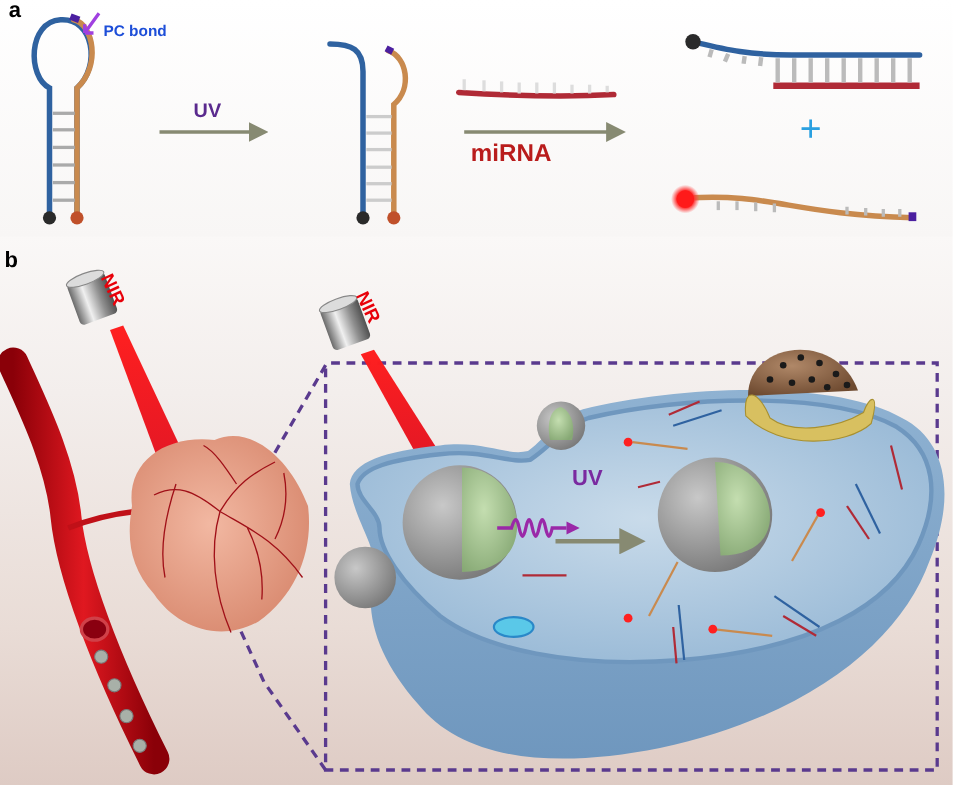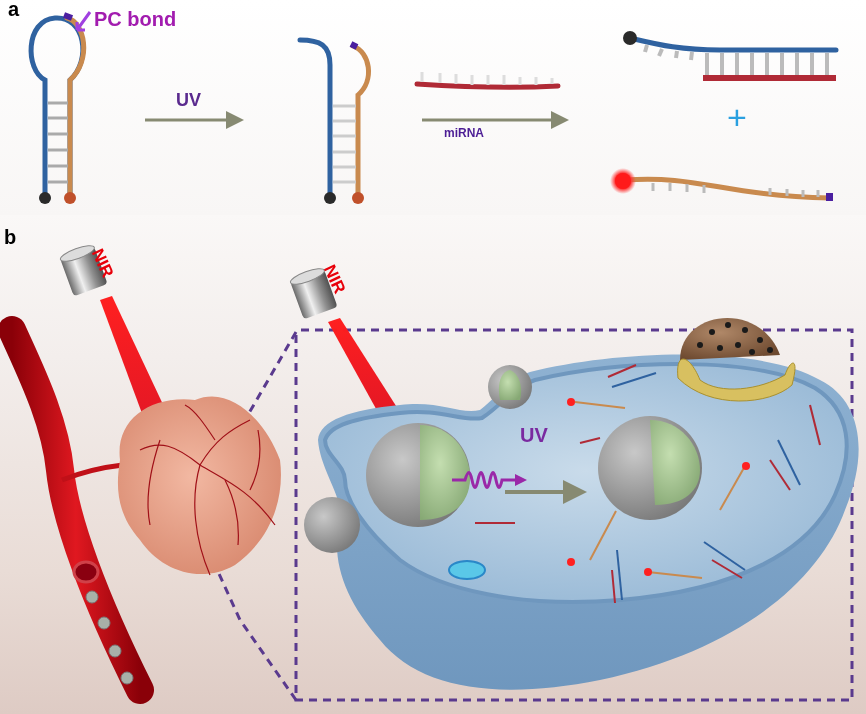--- a/index.html
+++ b/index.html
@@ -272,21 +272,21 @@
   </g>
   <g fill="#ff2020">
     <circle cx="571" cy="402" r="4"></circle>
     <circle cx="746" cy="466" r="4"></circle>
     <circle cx="571" cy="562" r="4"></circle>
     <circle cx="648" cy="572" r="4"></circle>
   </g>
 </svg>
 
 <div class="label" style="left:8px;top:-2px;font-size:20px;color:#000;">a</div>
-<div class="label" style="left:94px;top:8px;font-size:20px;color:#a21caf;">PC bond</div>
+<div class="label" style="left:94px;top:20px;font-size:14px;color:#1d4ed8;">PC bond</div>
 <div class="label" style="left:176px;top:90px;font-size:18px;color:#5a2a8e;">UV</div>
-<div class="label" style="left:444px;top:126px;font-size:12px;color:#4c1d95;">miRNA</div>
+<div class="label" style="left:428px;top:126px;font-size:22px;color:#b91c1c;">miRNA</div>
 <div class="label" style="left:727px;top:98px;font-size:34px;color:#2aa0e0;font-weight:normal;">+</div>
 
 <div class="label" style="left:4px;top:226px;font-size:20px;color:#000;">b</div>
 <div class="label" style="left:105px;top:246px;font-size:17px;color:#e8000a;transform:rotate(65deg);transform-origin:left top;">NIR</div>
 <div class="label" style="left:337px;top:262px;font-size:17px;color:#e8000a;transform:rotate(65deg);transform-origin:left top;">NIR</div>
 <div class="label" style="left:520px;top:424px;font-size:20px;color:#7a2aa0;">UV</div>
 
 </body></html>

